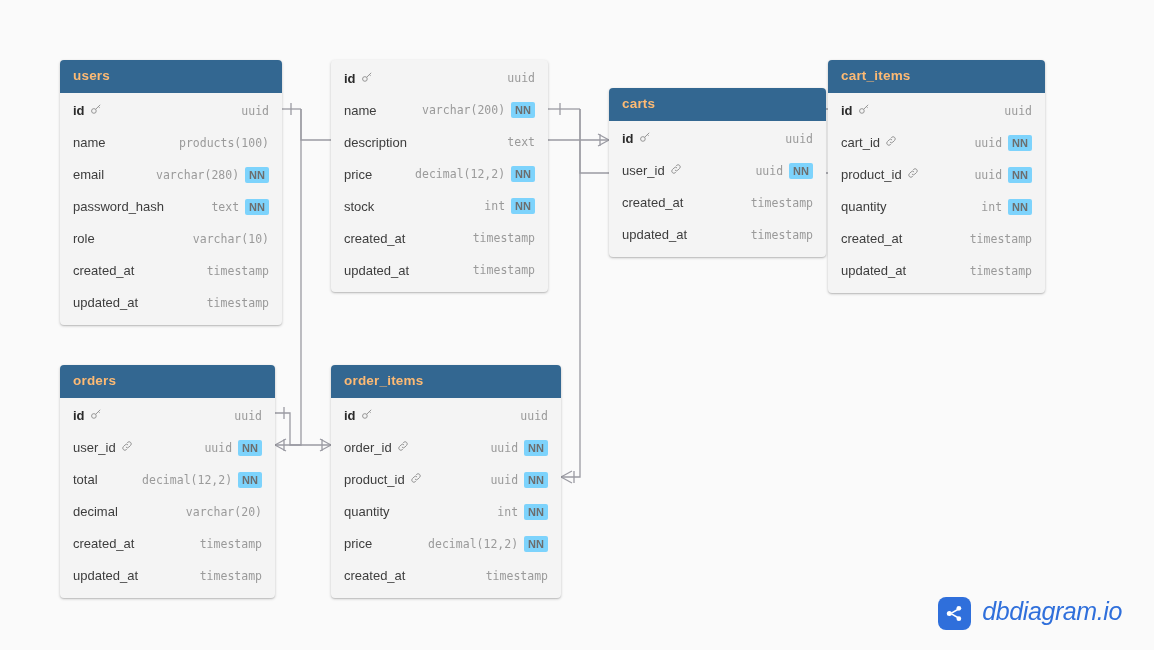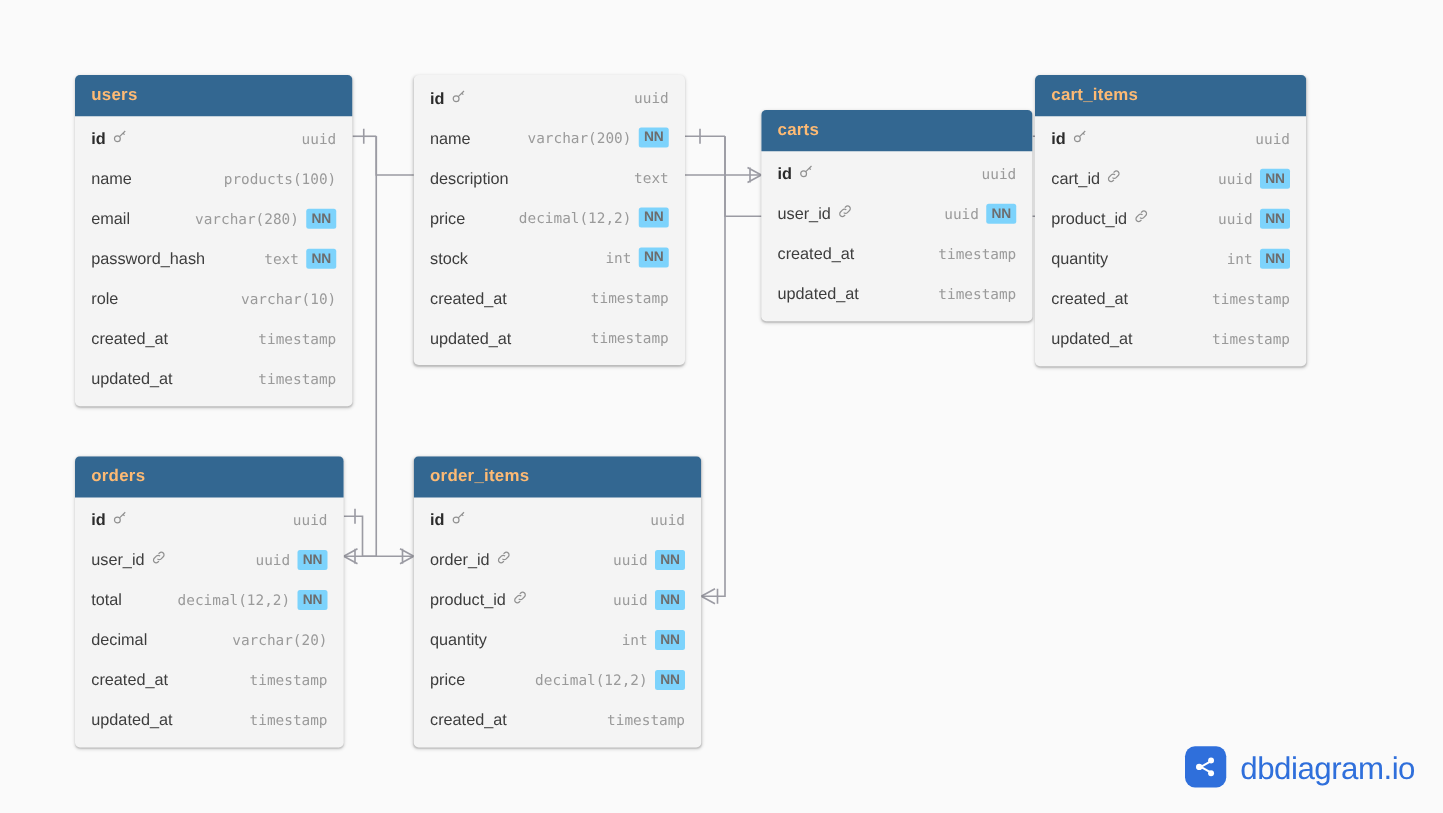--- a/index.html
+++ b/index.html
@@ -61,23 +61,24 @@
     font-weight:bold;
     padding:1px 4px;
     border-radius:2px;
     line-height:14px;
   }
   .ico{display:inline-flex;width:12px;height:12px;opacity:.62;}
   .ico svg{width:12px;height:12px;display:block;}
 
   
   #brand{
-    position:absolute;right:22px;bottom:20px;
-    display:flex;align-items:flex-end;gap:11px;
+    position:absolute;right:32px;bottom:20px;
+    display:flex;align-items:flex-start;gap:11px;
     z-index:3;
+    font-style:italic;
   }
   .brand-mark{
     width:33px;height:33px;border-radius:8px;
     background:#2f6fdb;
     display:flex;align-items:center;justify-content:center;
   }
   .brand-text{
     color:#2f6fdb;font-size:25px;letter-spacing:-.4px;
   }
 </style>

